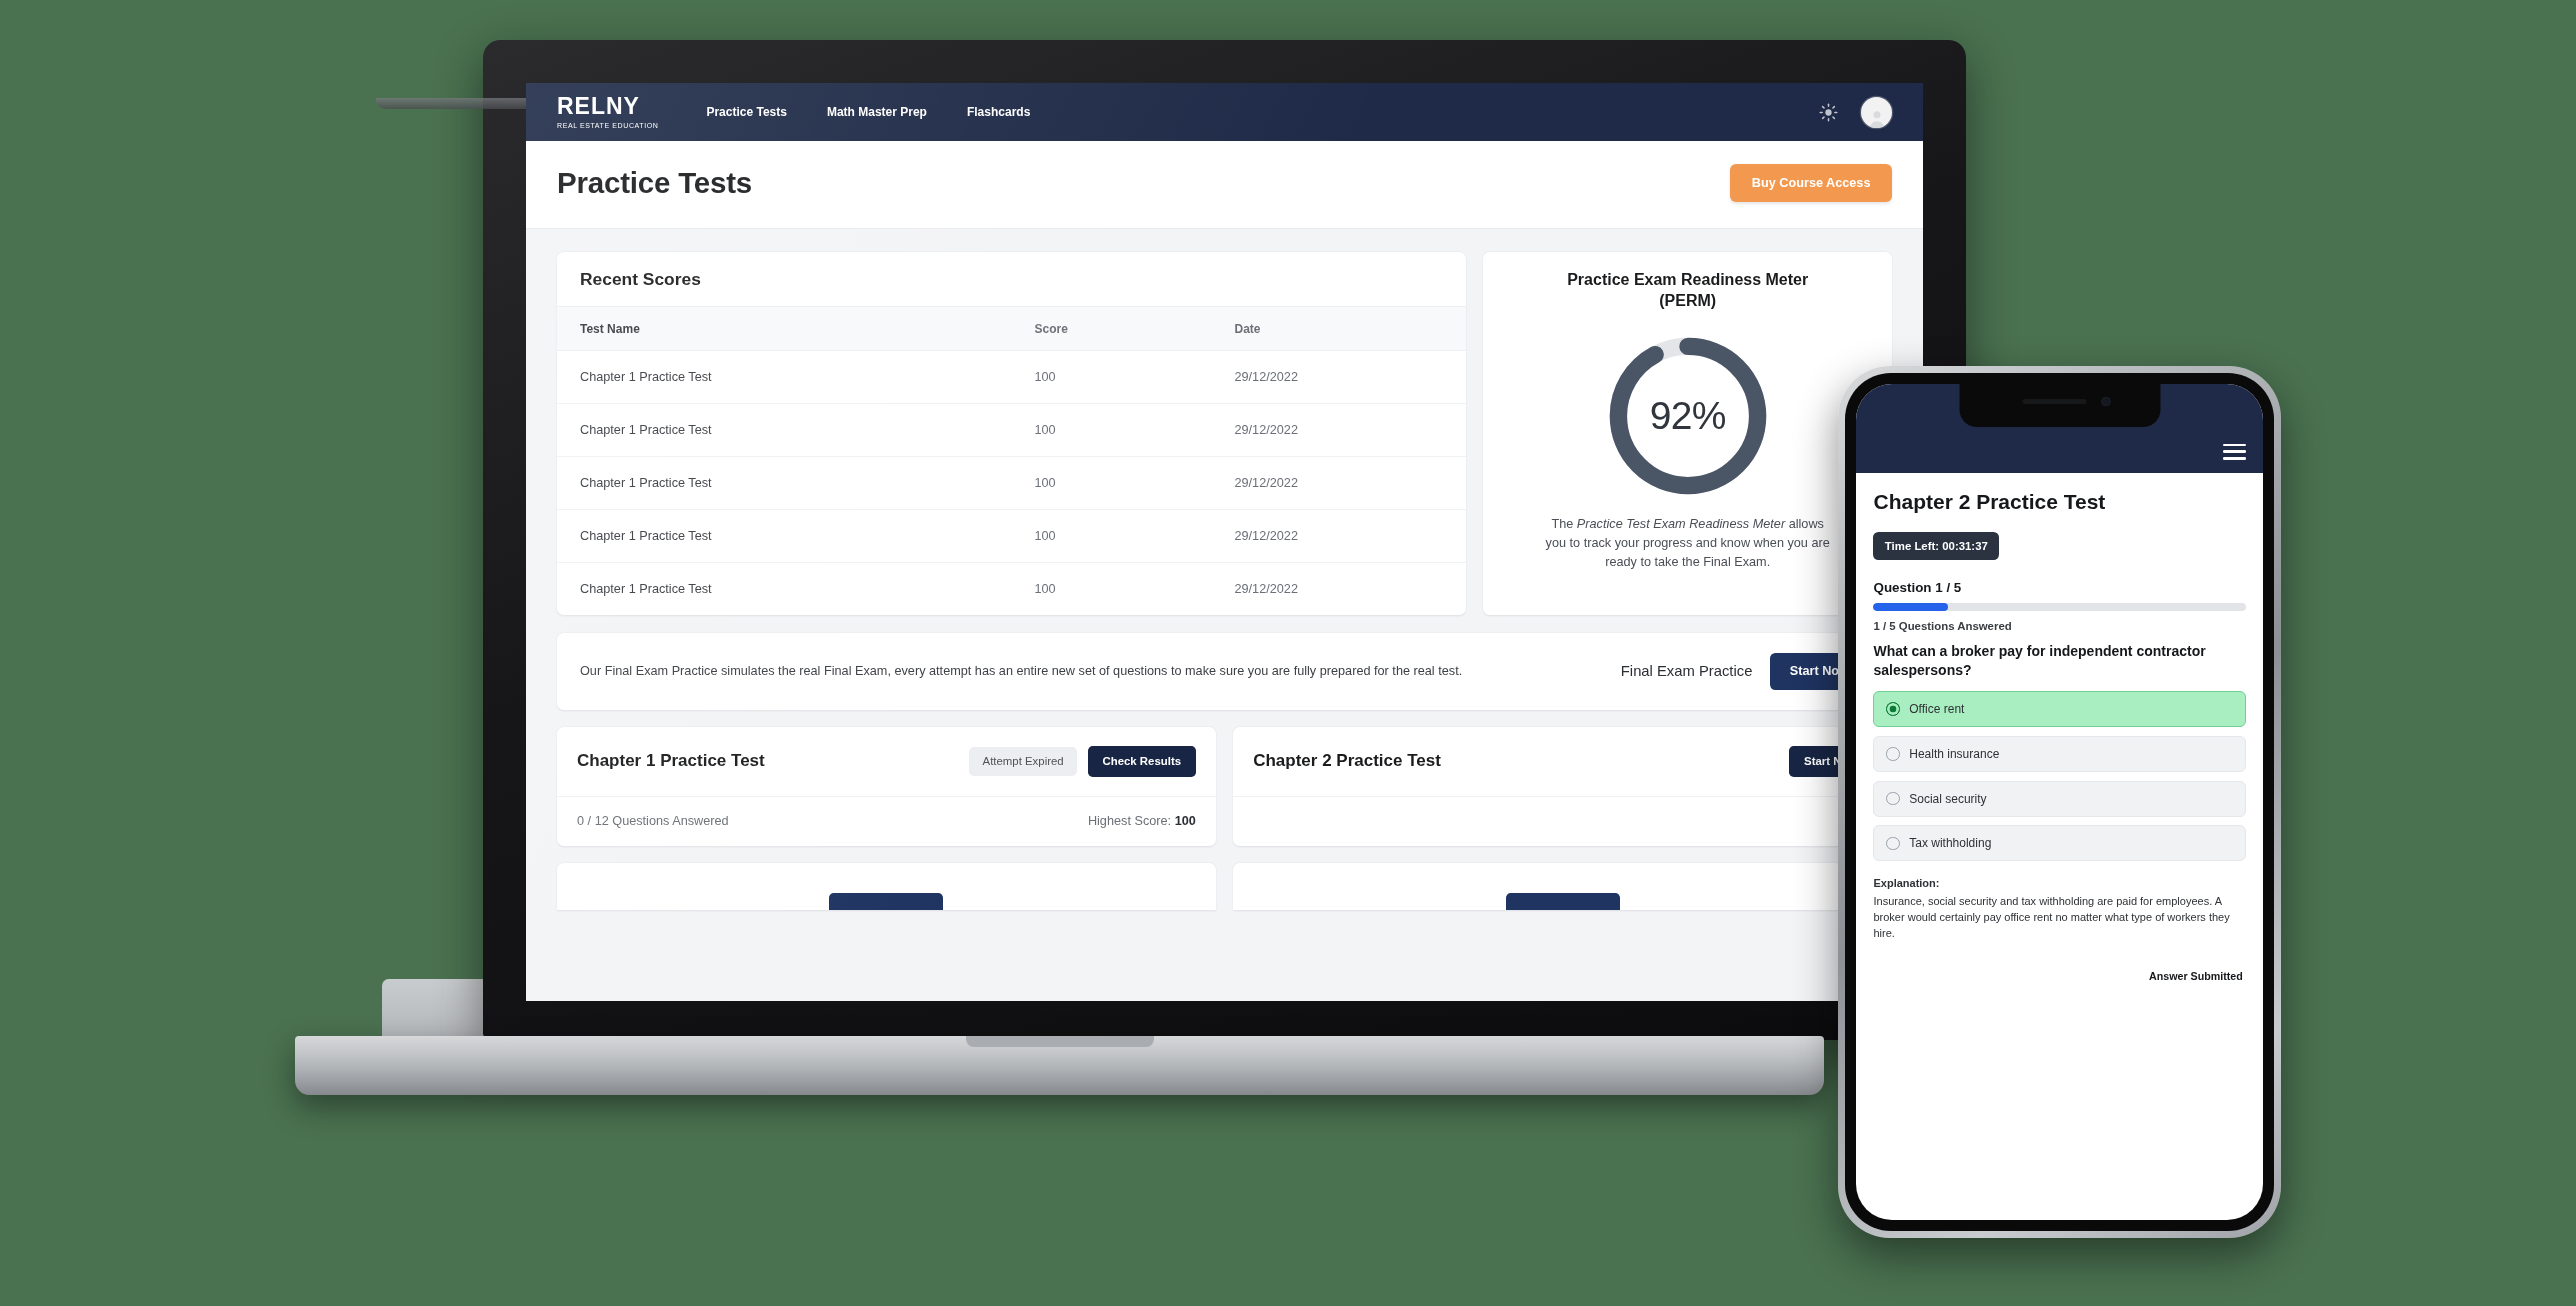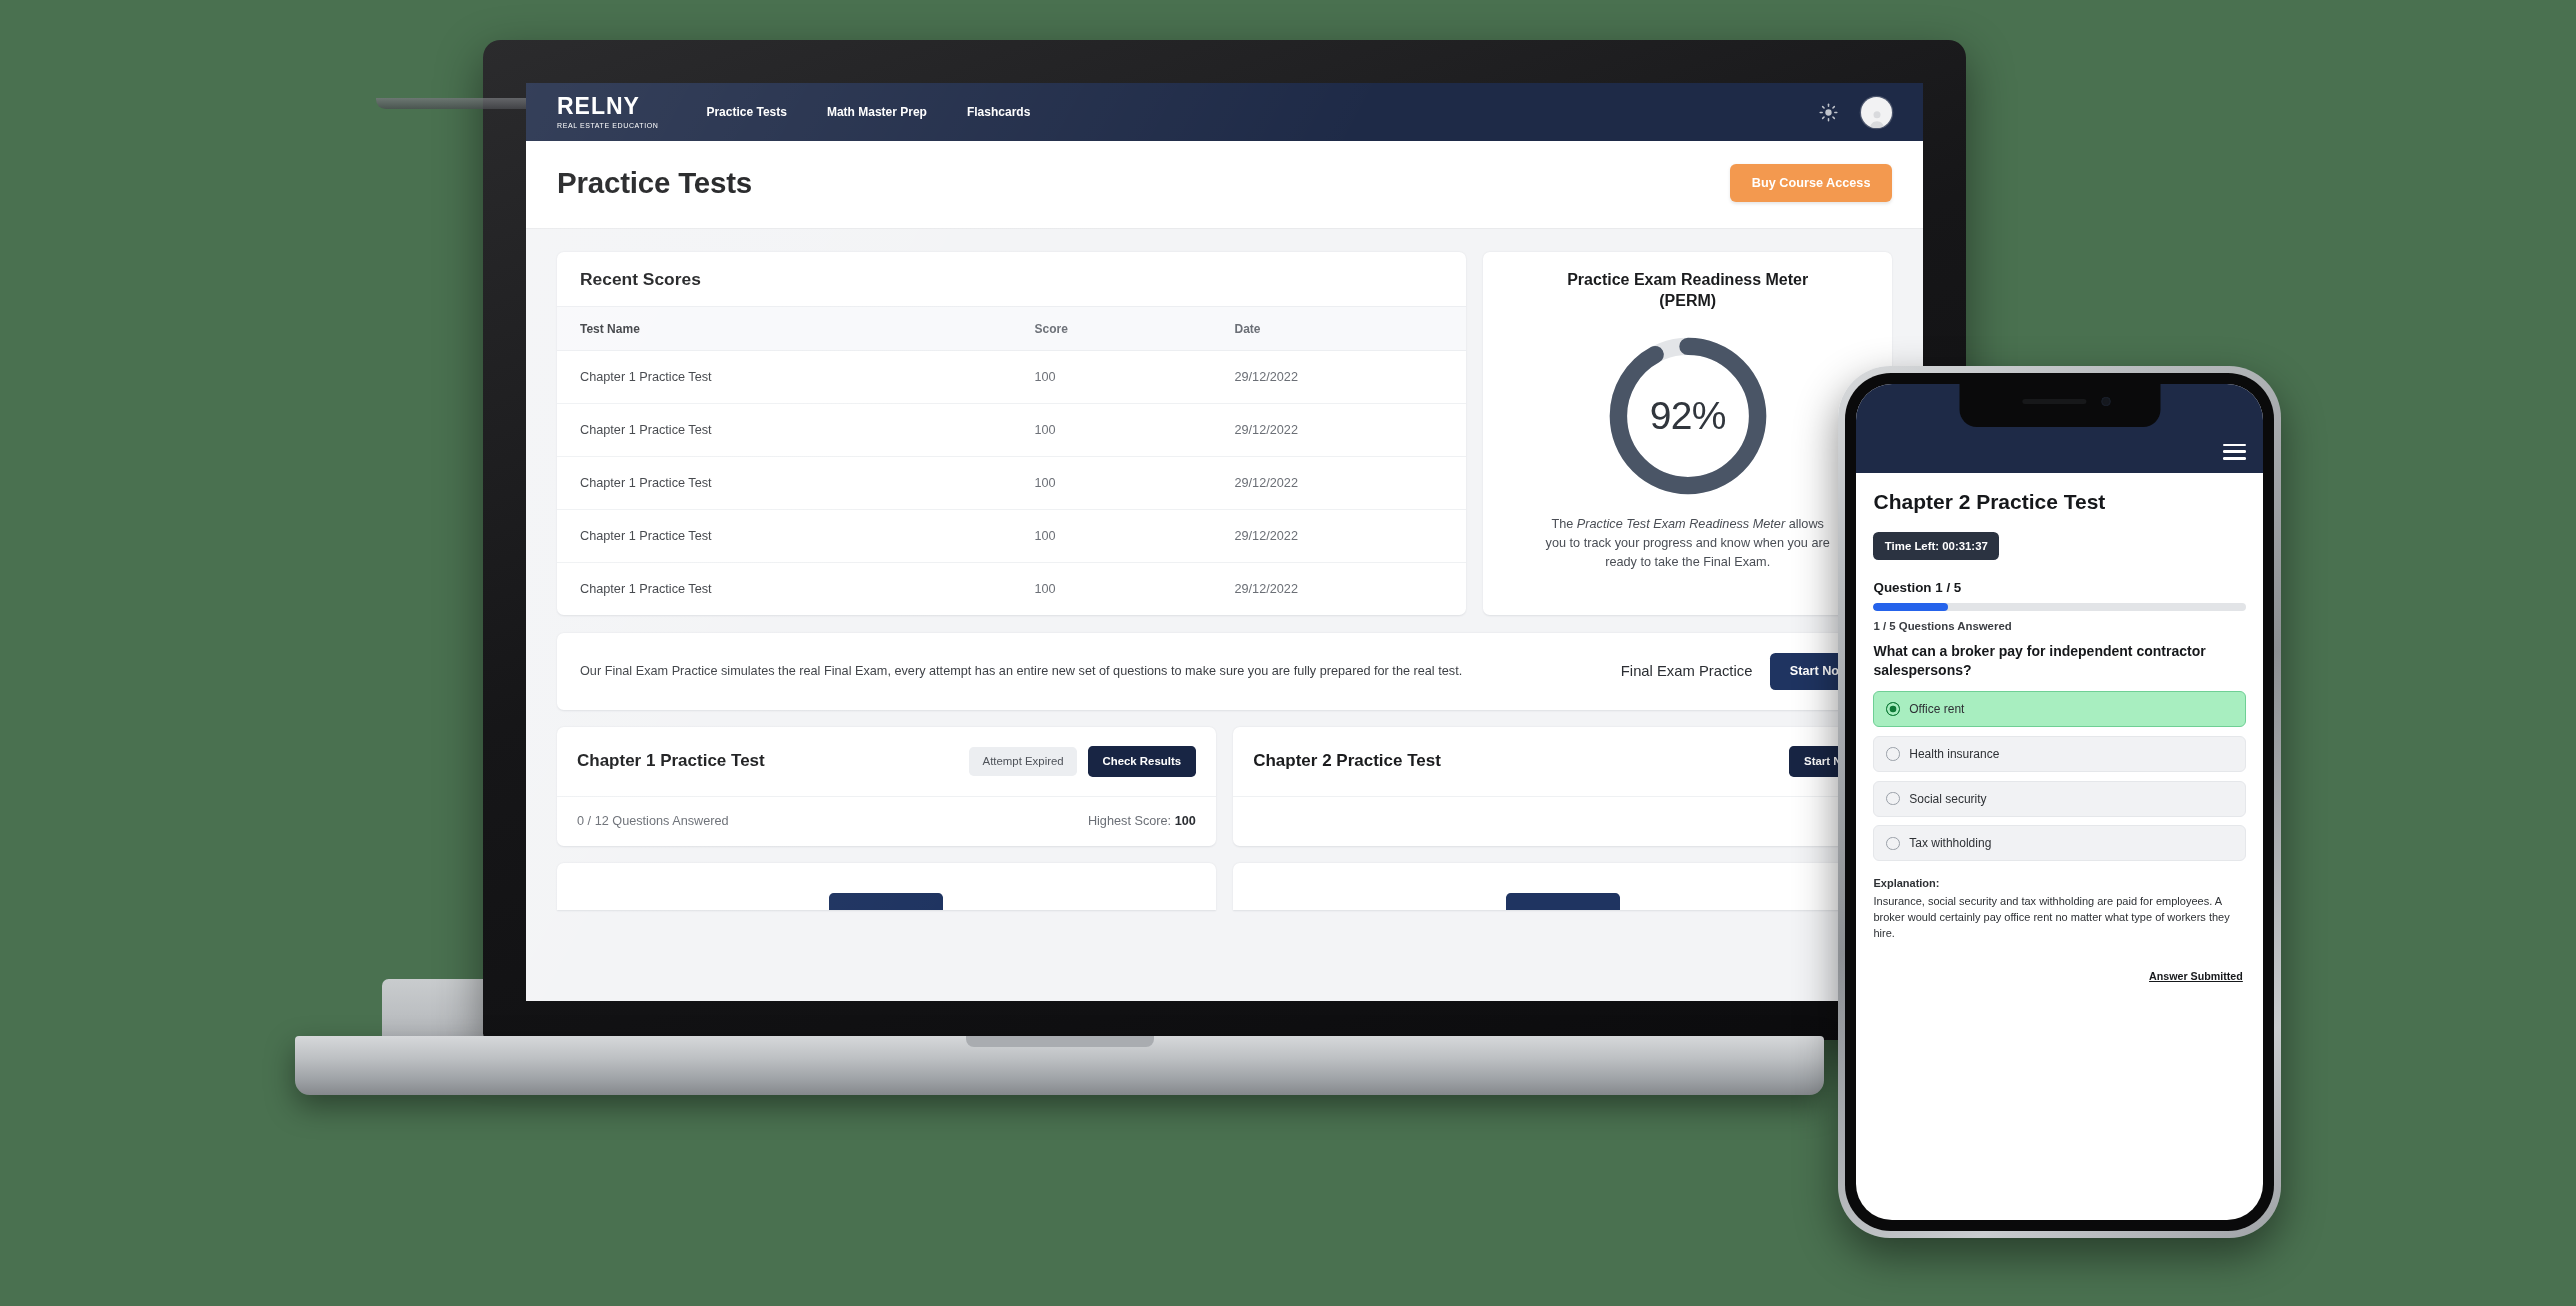--- a/index.html
+++ b/index.html
@@ -543,21 +543,20 @@
     color: #2e3135;
   }
   .explanation b { display: block; margin-bottom: 2px; }
   .submitted {
     margin-top: 28px;
     text-align: right;
     font-size: 10.7px;
     font-weight: bold;
     color: #16181b;
     padding-right: 2.7px;
-    text-decoration: underline;
   }
 </style>
 </head>
 <body>
 
 <div class="stage">
 
   <div class="laptop">
 
     <div class="deck"></div>

